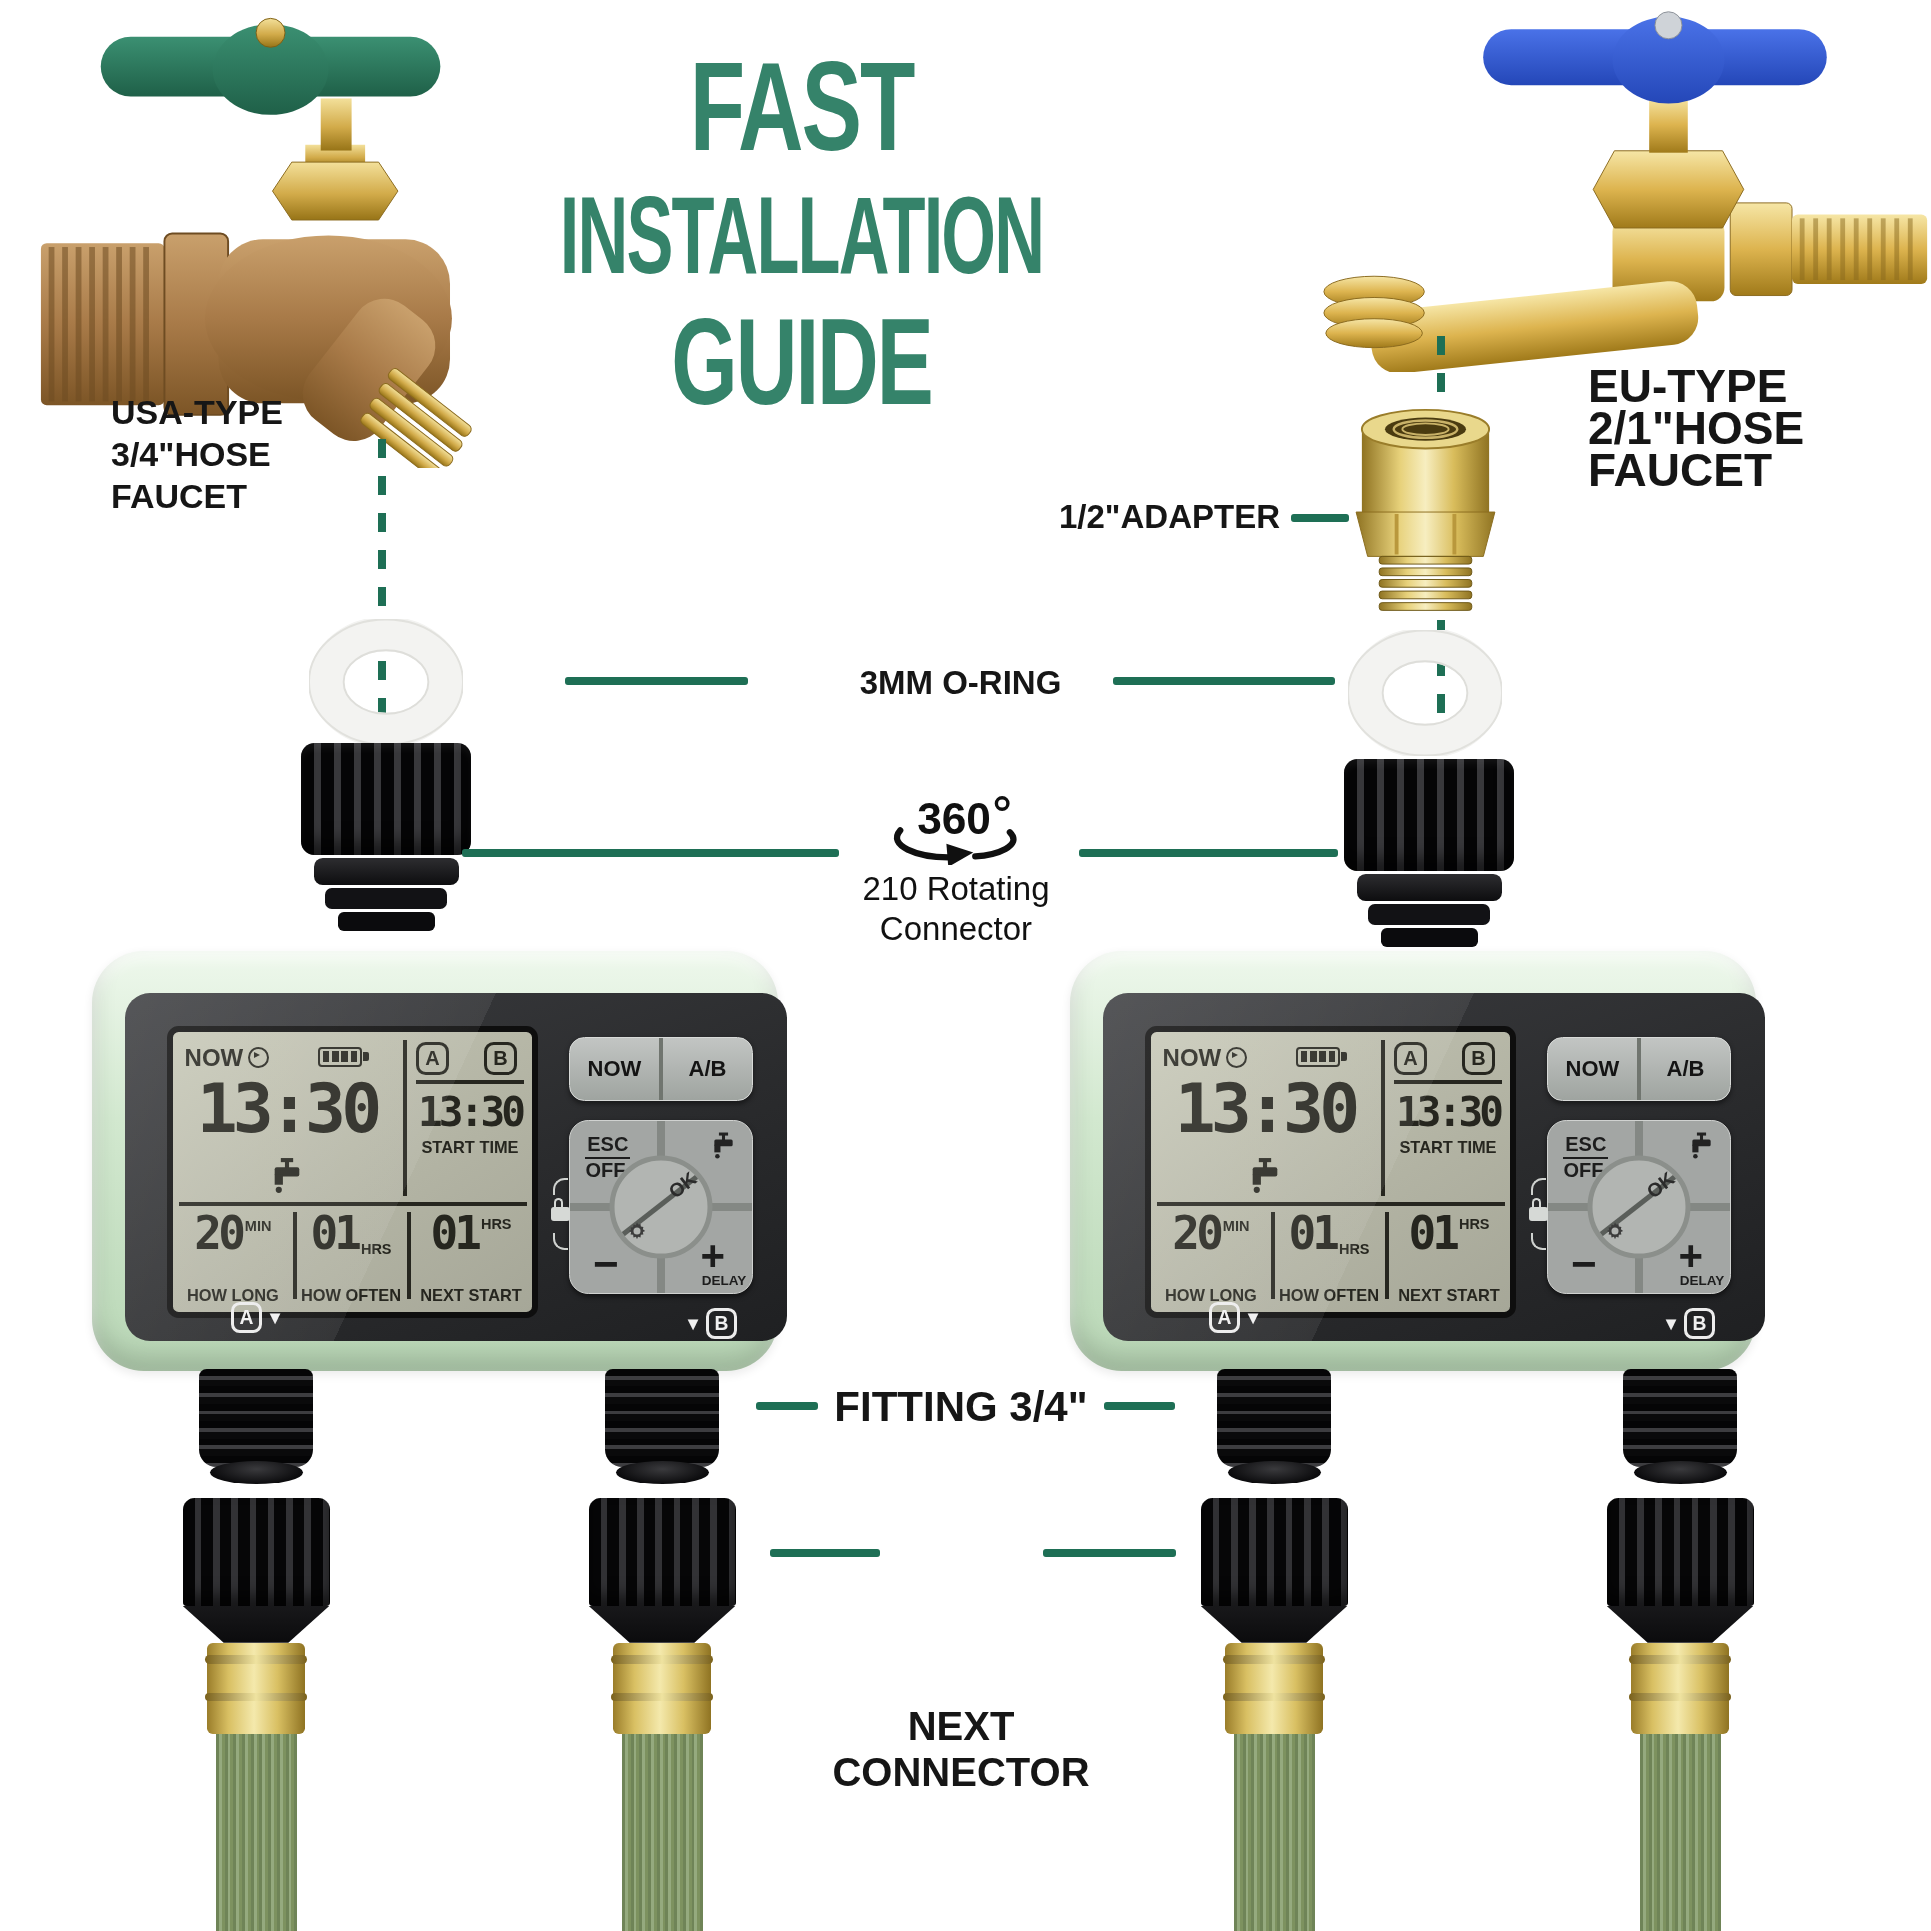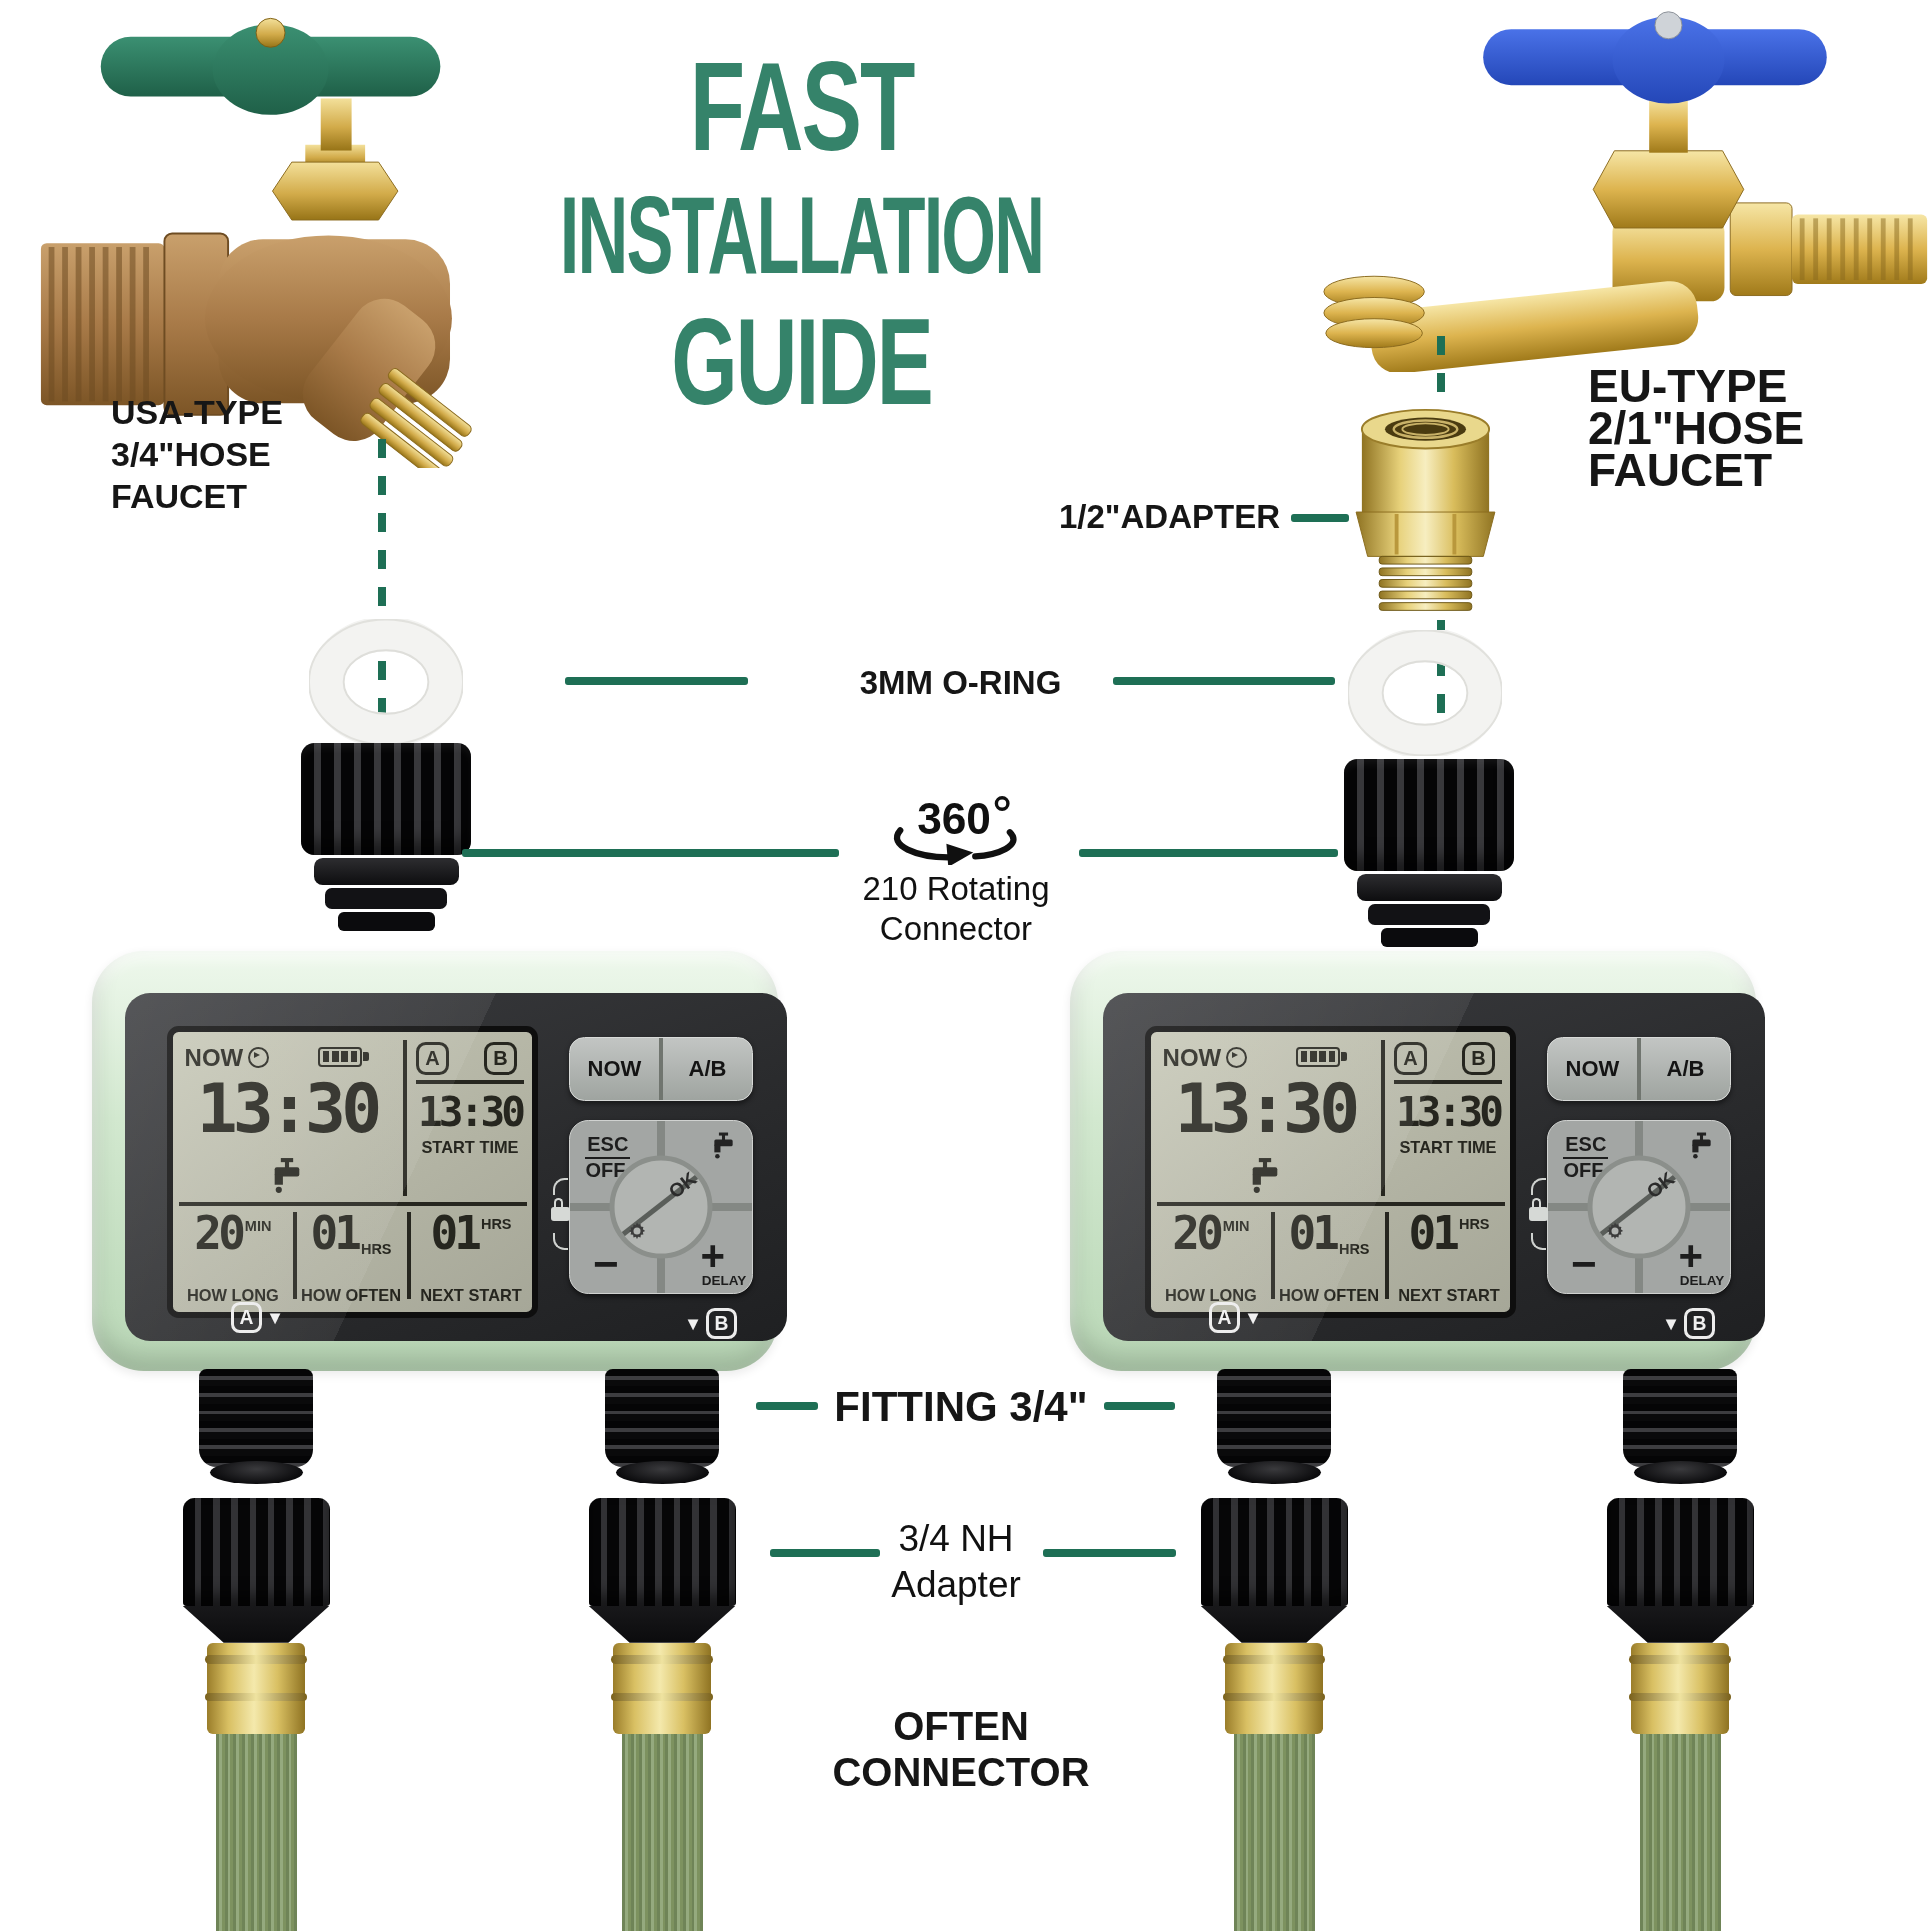--- a/index.html
+++ b/index.html
@@ -549,25 +549,21 @@
     <div class="ctaper"></div>
     <div class="ferrule"></div>
     <div class="hose"></div>
   </div>
 
   <div class="gline" style="left:756px;top:1402px;width:62px;"></div>
   <div class="lab" style="left:816px;top:1383px;width:290px;text-align:center;font-size:42px;">FITTING 3/4"</div>
   <div class="gline" style="left:1104px;top:1402px;width:71px;"></div>
 
   <div class="gline" style="left:770px;top:1549px;width:110px;"></div>
-  <div class="lab reg" style="left:850px;top:1516px;width:212px;text-align:center;font-size:37px;line-height:46px;">
-    <div>3/4 NH</div>
-    <div>Adapter</div>
-  </div>
   <div class="gline" style="left:1043px;top:1549px;width:133px;"></div>
 
   <div class="lab" style="left:792px;top:1703px;width:338px;text-align:center;font-size:40px;line-height:46px;">
-    <div>OFTEN</div>
+    <div>NEXT</div>
     <div>CONNECTOR</div>
   </div>
 
 </div>
 
 
 </body></html>

